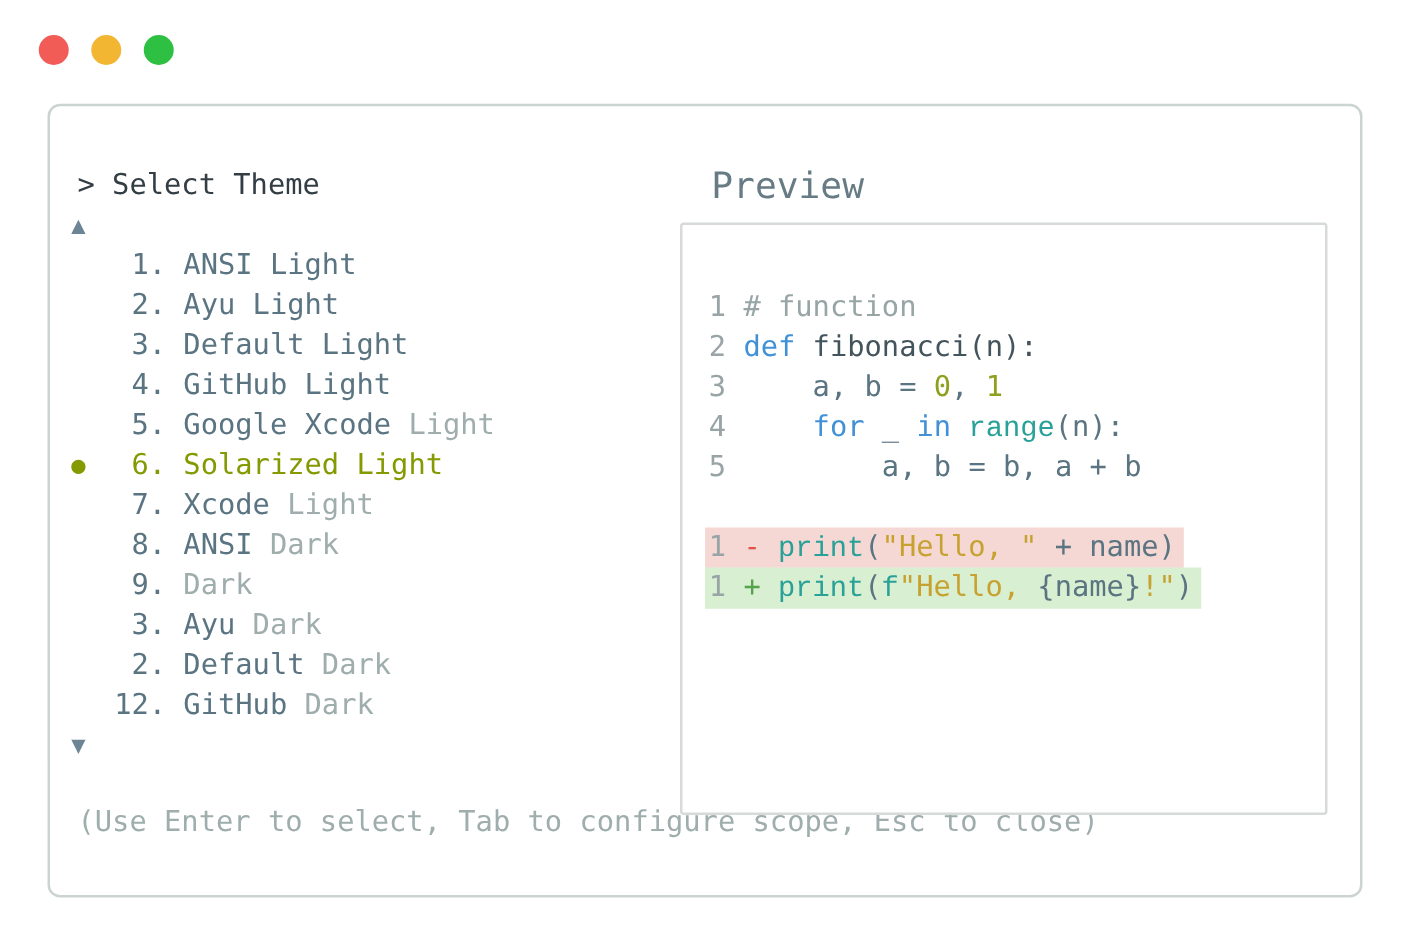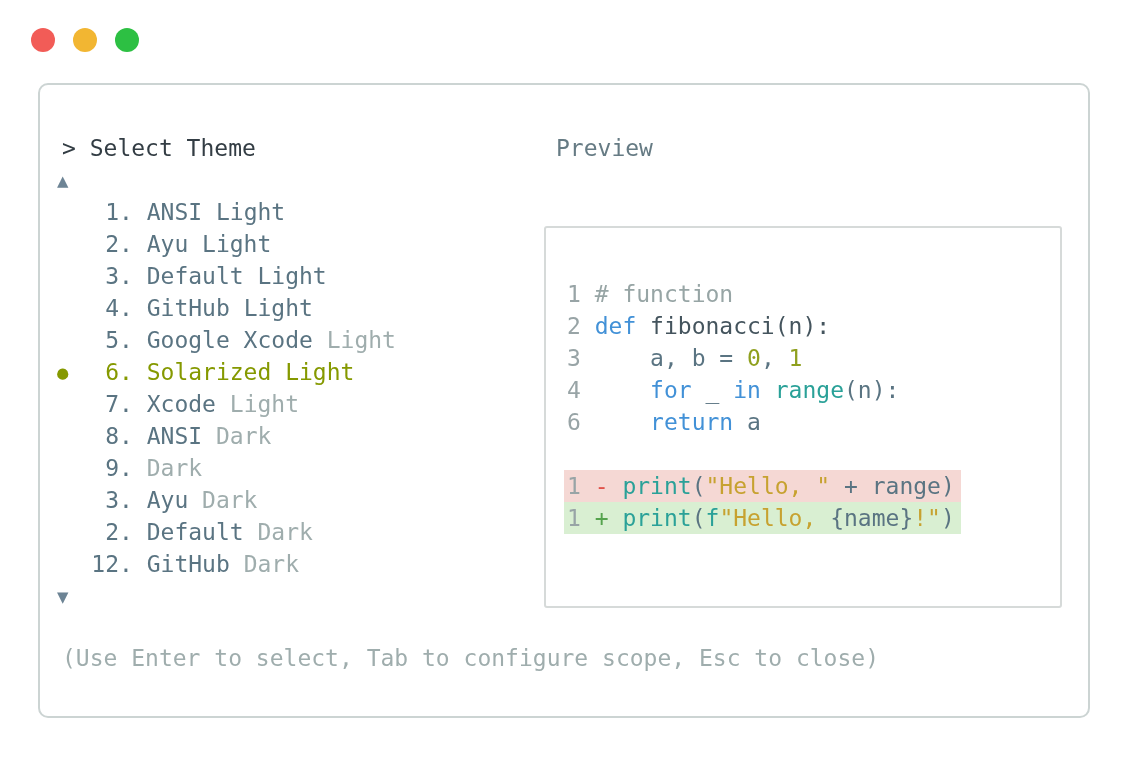--- a/index.html
+++ b/index.html
@@ -58,49 +58,48 @@
   .theme-row.selected, .theme-row.selected .tvariant { color: var(--selected_green); }
 
   .help {
     left: 22px; top: 557px;
     font-size: 23px; line-height: 32px;
     color: var(--text_dim);
     white-space: pre;
   }
 
   .preview-label {
-    left: 516px; top: 47px;
-    font-size: 23px; line-height: 32px;
+    left: 529px; top: 47px;
+    font-size: 29px; line-height: 32px;
     color: var(--label_gray);
   }
   .preview-box {
     left: 504px; top: 93px;
-    width: 518px; height: 382px;
+    width: 518px; height: 474px;
     border: 2px solid var(--preview_border);
     border-radius: 3px;
     background: #ffffff;
     overflow: hidden;
-    margin-top: 48px;
   }
   #code-block { padding: 50px 0 0 21px; }
   .code-line {
     height: 32px; line-height: 32px;
     font-size: 23px;
     white-space: pre;
   }
   .hl { display: inline-block; padding: 0 6px 0 3px; margin-left: -3px; }
   .hl.removed { background: var(--removed_bg); }
   .hl.added   { background: var(--added_bg); }
 
   .ln { color: var(--line_number); }
   .tok-comment      { color: var(--comment); }
   .tok-keyword      { color: var(--keyword); }
   .tok-ident        { color: var(--ident); }
   .tok-plain        { color: var(--plain_code); }
-  .tok-builtin      { color: var(--builtin_teal); }
+  .tok-builtin      { color: var(--builtin_teal); font-family: Liberation Mono, monospace; }
   .tok-number       { color: var(--number_olive); }
   .tok-string       { color: var(--string_gold); }
   .tok-removed-sign { color: var(--removed_red); }
   .tok-added-sign   { color: var(--added_green); }
 </style>
 </head>
 <body>
 
 <div class="traffic-lights">
   <span class="light" style="background: rgb(242, 92, 87);"></span>
@@ -127,19 +126,19 @@
     </div>
   <div class="scroll-down">▼</div>
   <div class="help">(Use Enter to select, Tab to configure scope, Esc to close)</div>
   <div class="preview-label">Preview</div>
   <div class="preview-box">
     <div id="code-block">
         <div class="code-line"><span class="hl"><span class="ln">1 </span><span class="tok-comment"># function</span></span></div>
         <div class="code-line"><span class="hl"><span class="ln">2 </span><span class="tok-keyword">def</span><span class="tok-ident"> fibonacci(n):</span></span></div>
         <div class="code-line"><span class="hl"><span class="ln">3 </span><span class="tok-plain">    a, b = </span><span class="tok-number">0</span><span class="tok-plain">, </span><span class="tok-number">1</span></span></div>
         <div class="code-line"><span class="hl"><span class="ln">4 </span><span class="tok-plain">    </span><span class="tok-keyword">for</span><span class="tok-plain"> _ </span><span class="tok-keyword">in</span><span class="tok-plain"> </span><span class="tok-builtin">range</span><span class="tok-plain">(n):</span></span></div>
-        <div class="code-line"><span class="hl"><span class="ln">6 </span><span class="tok-plain">    </span><span class="tok-keyword">return</span><span class="tok-plain"> a</span></span></div>
+        <div class="code-line"><span class="hl"><span class="ln">5 </span><span class="tok-plain">        a, b = b, a + b</span></span></div>
         <div class="code-line"><span class="hl"><span class="ln"></span></span></div>
-        <div class="code-line"><span class="hl removed"><span class="ln">1 </span><span class="tok-removed-sign">- </span><span class="tok-builtin">print</span><span class="tok-plain">(</span><span class="tok-string">"Hello, "</span><span class="tok-plain"> + range)</span></span></div>
+        <div class="code-line"><span class="hl removed"><span class="ln">1 </span><span class="tok-removed-sign">- </span><span class="tok-builtin">print</span><span class="tok-plain">(</span><span class="tok-string">"Hello, "</span><span class="tok-plain"> + name)</span></span></div>
         <div class="code-line"><span class="hl added"><span class="ln">1 </span><span class="tok-added-sign">+ </span><span class="tok-builtin">print</span><span class="tok-plain">(</span><span class="tok-builtin">f</span><span class="tok-string">"Hello, </span><span class="tok-plain">{name}</span><span class="tok-string">!"</span><span class="tok-plain">)</span></span></div>
       </div>
   </div>
 </div>
 
 </body></html>

